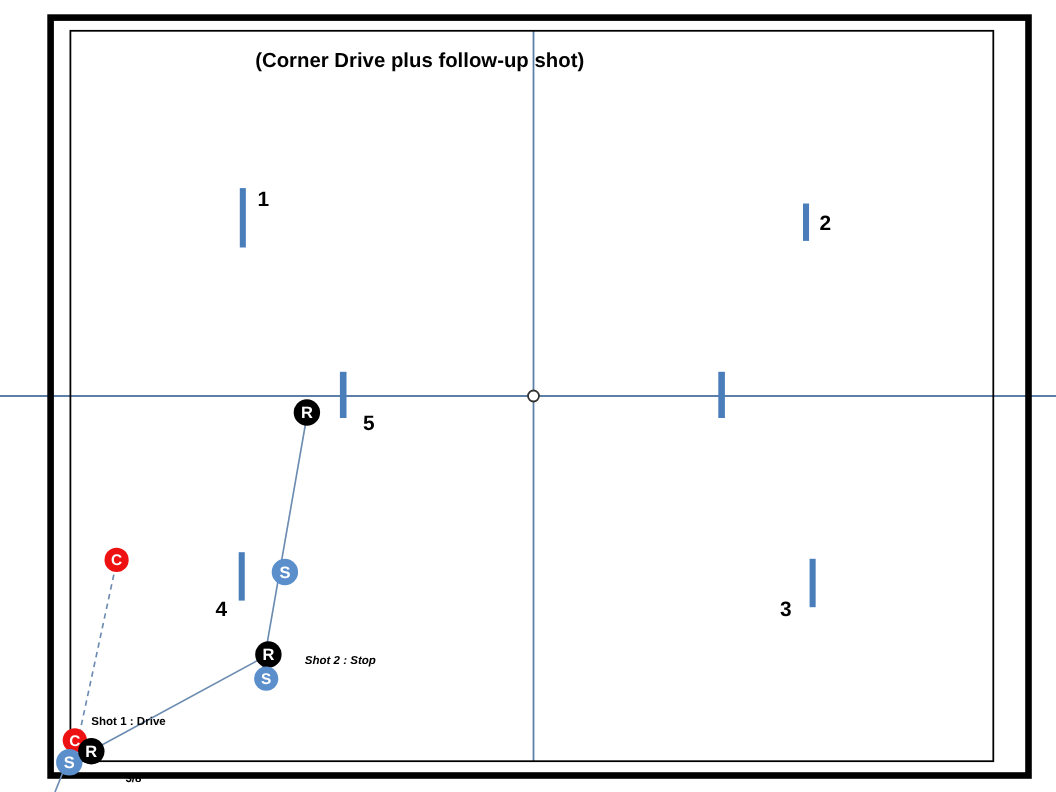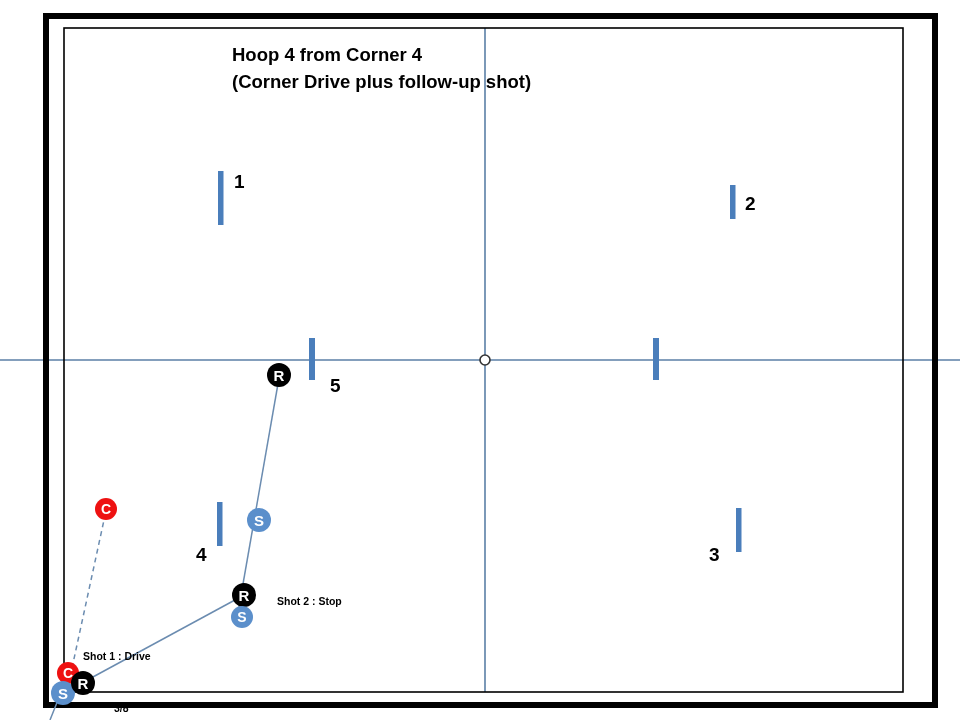--- a/index.html
+++ b/index.html
@@ -92,21 +92,20 @@
     <line x1="80" y1="684" x2="246" y2="594" stroke="#6b8cb0" stroke-width="1.5"></line>
 
     <line x1="236" y1="624" x2="279" y2="378" stroke="#6b8cb0" stroke-width="1.5"></line>
 
     <line x1="72" y1="668" x2="104" y2="520" stroke="#6b8cb0" stroke-width="1.5" stroke-dasharray="5,4"></line>
 
     <line x1="58" y1="700" x2="50" y2="720" stroke="#6b8cb0" stroke-width="1.5"></line>
   </svg>
 
   <div class="title-block">
-    <div>Hoop 4 from Corner 4</div>
     <div>(Corner Drive plus follow-up shot)</div>
   </div>
 
   <div class="hoop-label" style="left:234px; top:171px;">1</div>
   <div class="hoop-label" style="left:745px; top:193px;">2</div>
   <div class="hoop-label" style="left:709px; top:544px;">3</div>
   <div class="hoop-label" style="left:196px; top:544px;">4</div>
   <div class="hoop-label" style="left:330px; top:375px;">5</div>
 
   <div class="ball" style="left:267px; top:363px; width:24px; height:24px; background:#000000; font-size:15px;">
@@ -128,16 +127,16 @@
     <span>C</span>
   </div>
   <div class="ball" style="left:51px; top:681px; width:24px; height:24px; background:#5b8fcb; font-size:15px;">
     <span>S</span>
   </div>
   <div class="ball" style="left:71px; top:671px; width:24px; height:24px; background:#000000; font-size:15px;">
     <span>R</span>
   </div>
 
   <div class="shot-label" style="left:83px; top:650px;">Shot 1 : Drive</div>
-  <div class="shot-label" style="left:277px; top:595px;">Shot 2 : Stop</div>
+  <div class="shot-label" style="left:277px; top:595px;font-style:italic;">Shot 2 : Stop</div>
   <div class="dist-label" style="left:80px; top:702px;margin-left:34px;">3/8”</div>
 
 </div>
 
 </body></html>

